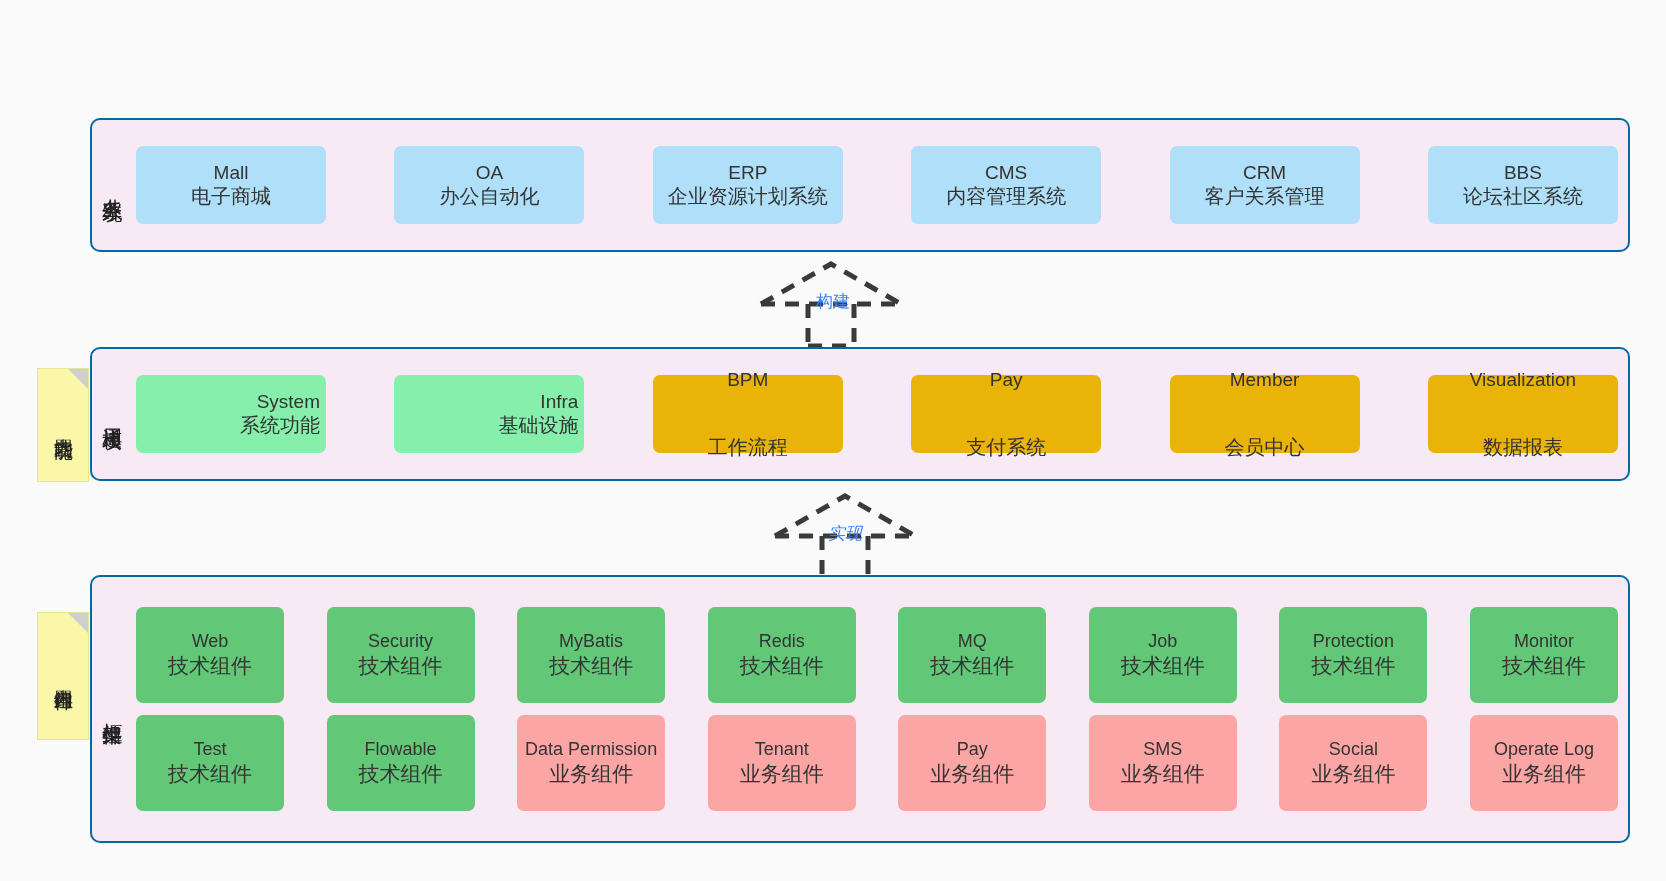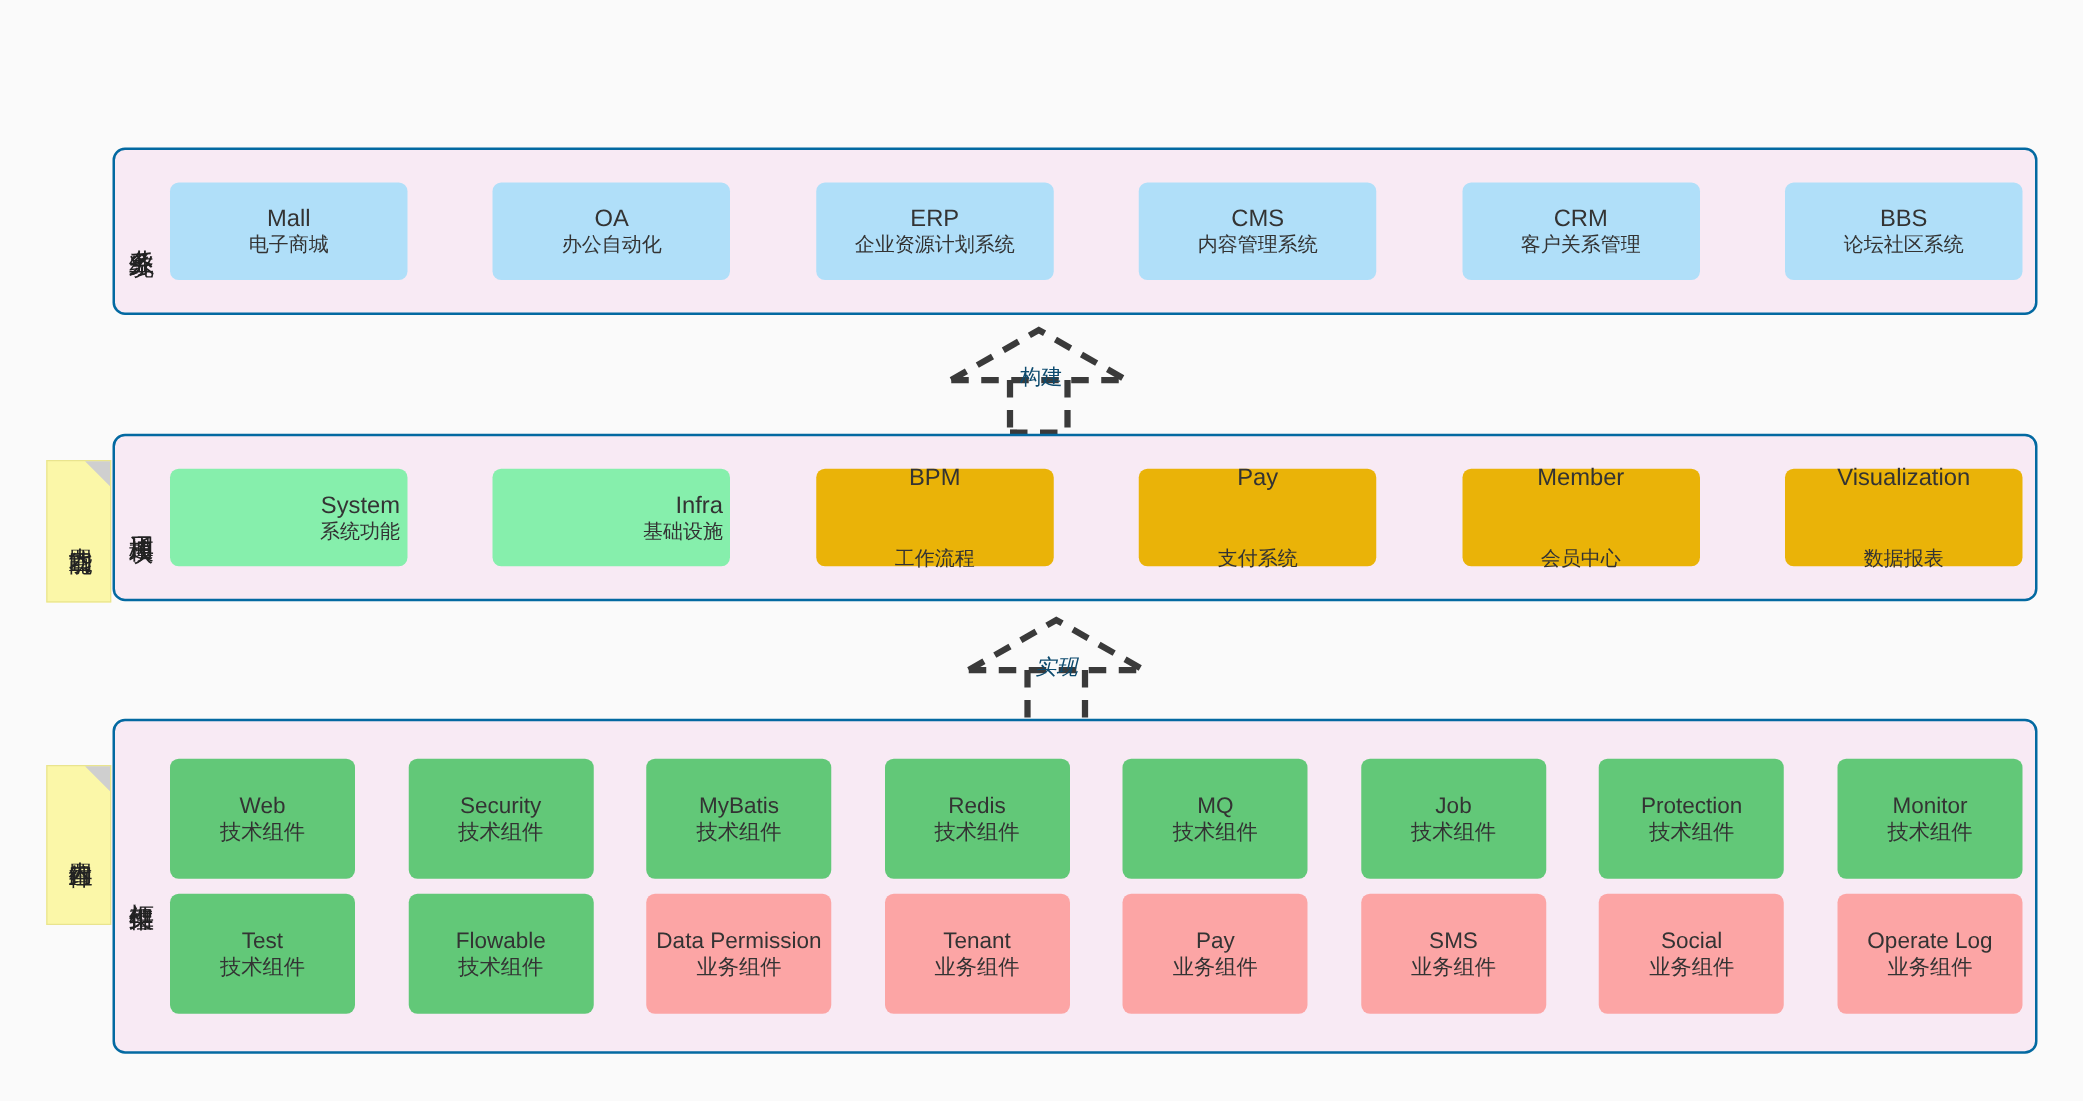--- a/index.html
+++ b/index.html
@@ -63,23 +63,23 @@
     display:flex;
     flex-direction:column;
     align-items:center;
     justify-content:center;
     text-align:center;
     color:#333333;
     line-height:1.22;
     padding:4px 6px;
   }
   .card .t1{font-size:19px;}
-  .card .t2{font-size:16px;}
+  .card .t2{font-size:20px;}
   .card.sm .t1{font-size:18px;}
-  .card.sm .t2{font-size:17px;}
+  .card.sm .t2{font-size:21px;}
 
   .c-blue{background:#b0dff9;}
   .c-red{background:#86efac;align-items:flex-end;}
   .c-pink{background:#eab308;gap:44px;}
   .c-green{background:#62c878;}
   .c-greenlight{background:#fca5a5;}
 
   
   #layer-business{left:90px;top:118px;width:1540px;height:134px;}
   #layer-business .layer-body{padding:0 10px 0 4px;}
@@ -121,21 +121,21 @@
   }
   #note-common{left:37px;top:368px;width:52px;height:114px;}
   #note-framework{left:37px;top:612px;width:52px;height:128px;}
 
   
   .gen-arrow{position:absolute;}
   .gen-arrow svg{display:block;overflow:visible;}
   .gen-label{
     position:absolute;
     font-size:17px;
-    color:#0c4a6e;
+    color:#3b82f6;
     background:transparent;
     white-space:nowrap;
     user-select:none;
   }
   #arrow-build{left:756px;top:258px;width:150px;height:90px;}
   #arrow-build .gen-label{left:60px;top:32px;}
   #arrow-impl{left:770px;top:490px;width:150px;height:90px;font-style:italic;}
   #arrow-impl .gen-label{left:58px;top:32px;}
 </style>
 </head>

